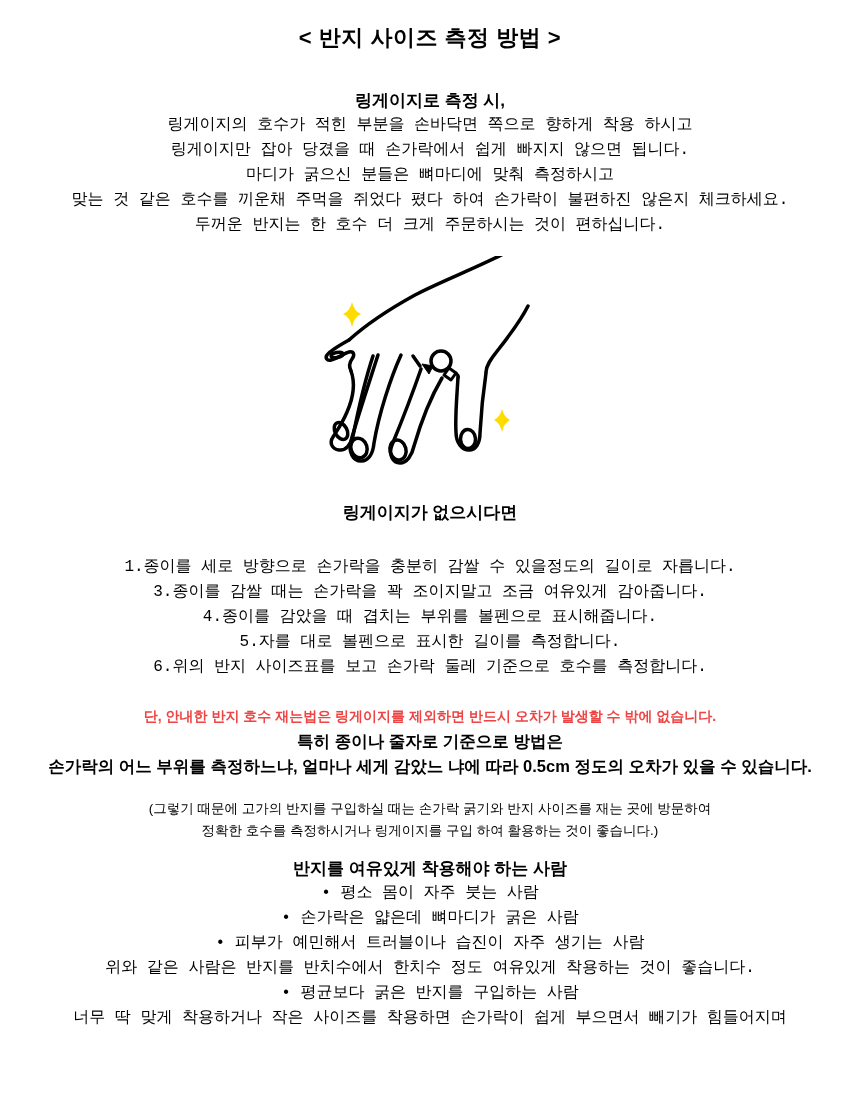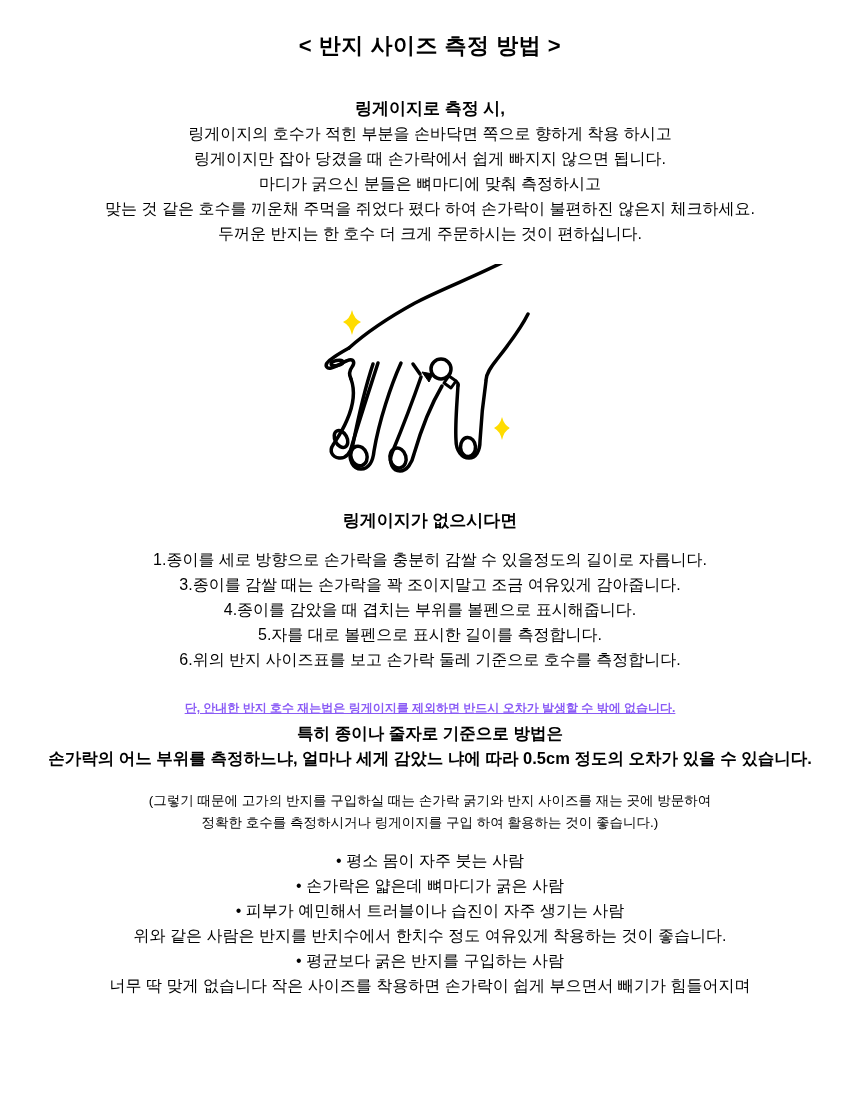--- a/index.html
+++ b/index.html
@@ -2,30 +2,30 @@
 <html><head>
 <meta charset="utf-8">
 <style>
   * { margin:0; padding:0; box-sizing:border-box; }
   html,body { background:#ffffff; }
   body {
     width:860px; height:1100px; margin:0 auto;
     font-family:"Liberation Sans","DejaVu Sans",sans-serif;
     color:#000000; overflow:hidden;
   }
-  .doc { padding-top:32px; text-align:center; }
+  .doc { padding-top:24px; text-align:center; }
   .title { font-size:22px; font-weight:700; line-height:28px; letter-spacing:0.5px; margin-bottom:36px; }
   .h   { font-size:17px; font-weight:700; line-height:25px; }
-  .line{ font-size:16px; font-weight:400; line-height:25px; }
+  .line{ font-size:16px; font-weight:400; line-height:25px;font-family:Liberation Mono, monospace; }
   .illu{ margin-top:18px; height:240px; }
   .illu svg { position:relative; left:15px; }
   .sec-no-gauge { margin-top:4px; }
-  .steps { margin-top:14px; }
+  .steps { margin-top:30px; }
   .caution { margin-top:24px; }
-  .warning { font-size:12px; font-weight:700; line-height:25px; color:#8b5cf6;text-decoration:underline; }
+  .warning { font-size:14px; font-weight:700; line-height:25px; color:#ef4444; }
   .bold-line { font-size:16.5px; font-weight:700; line-height:25px; }
   .notes { margin-top:19px; }
   .note { font-size:13.5px; font-weight:400; line-height:22px; }
   .loose { margin-top:14px; }
 </style>
 </head>
 <body>
 
 <div class="doc">
 
@@ -90,21 +90,22 @@
     <div class="warning">단, 안내한 반지 호수 재는법은 링게이지를 제외하면 반드시 오차가 발생할 수 밖에 없습니다.</div>
     <div class="bold-line">특히 종이나 줄자로 기준으로 방법은</div>
     <div class="bold-line">손가락의 어느 부위를 측정하느냐, 얼마나 세게 감았느 냐에 따라 0.5cm 정도의 오차가 있을 수 있습니다.</div>
     <div class="notes">
       <div class="note">(그렇기 때문에 고가의 반지를 구입하실 때는 손가락 굵기와 반지 사이즈를 재는 곳에 방문하여</div>
       <div class="note">정확한 호수를 측정하시거나 링게이지를 구입 하여 활용하는 것이 좋습니다.)</div>
     </div>
   </div>
 
   <div class="loose">
+    <div class="h">반지를 여유있게 착용해야 하는 사람</div>
     <div class="line">• 평소 몸이 자주 붓는 사람</div>
     <div class="line">• 손가락은 얇은데 뼈마디가 굵은 사람</div>
     <div class="line">• 피부가 예민해서 트러블이나 습진이 자주 생기는 사람</div>
     <div class="line">위와 같은 사람은 반지를 반치수에서 한치수 정도 여유있게 착용하는 것이 좋습니다.</div>
     <div class="line">• 평균보다 굵은 반지를 구입하는 사람</div>
-    <div class="line">너무 딱 맞게 없습니다 작은 사이즈를 착용하면 손가락이 쉽게 부으면서 빼기가 힘들어지며</div>
+    <div class="line">너무 딱 맞게 착용하거나 작은 사이즈를 착용하면 손가락이 쉽게 부으면서 빼기가 힘들어지며</div>
   </div>
 
 </div>
 
 </body></html>

